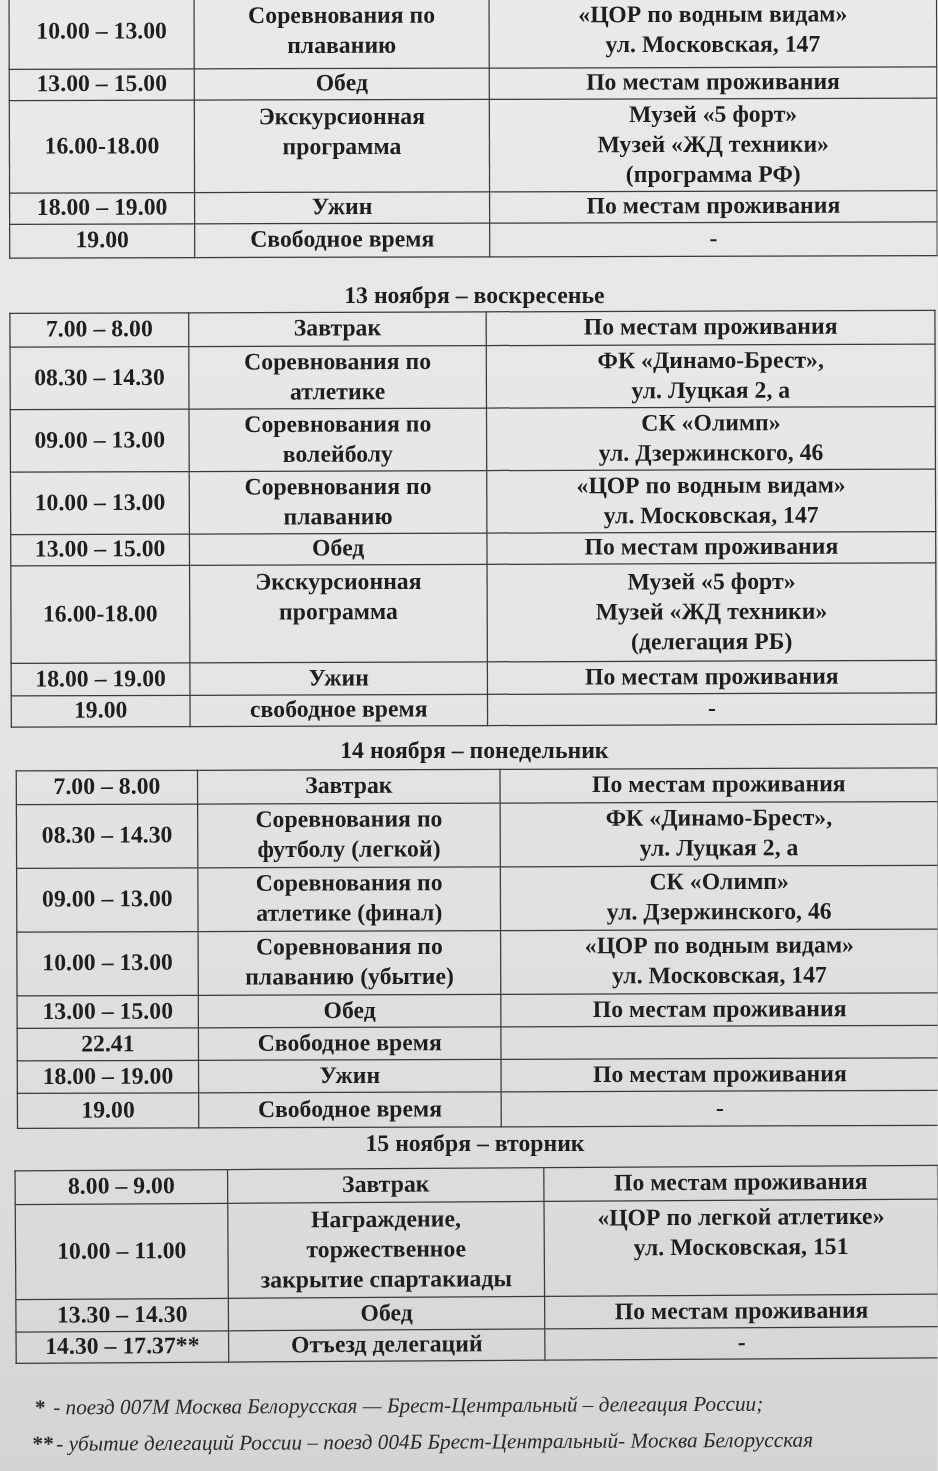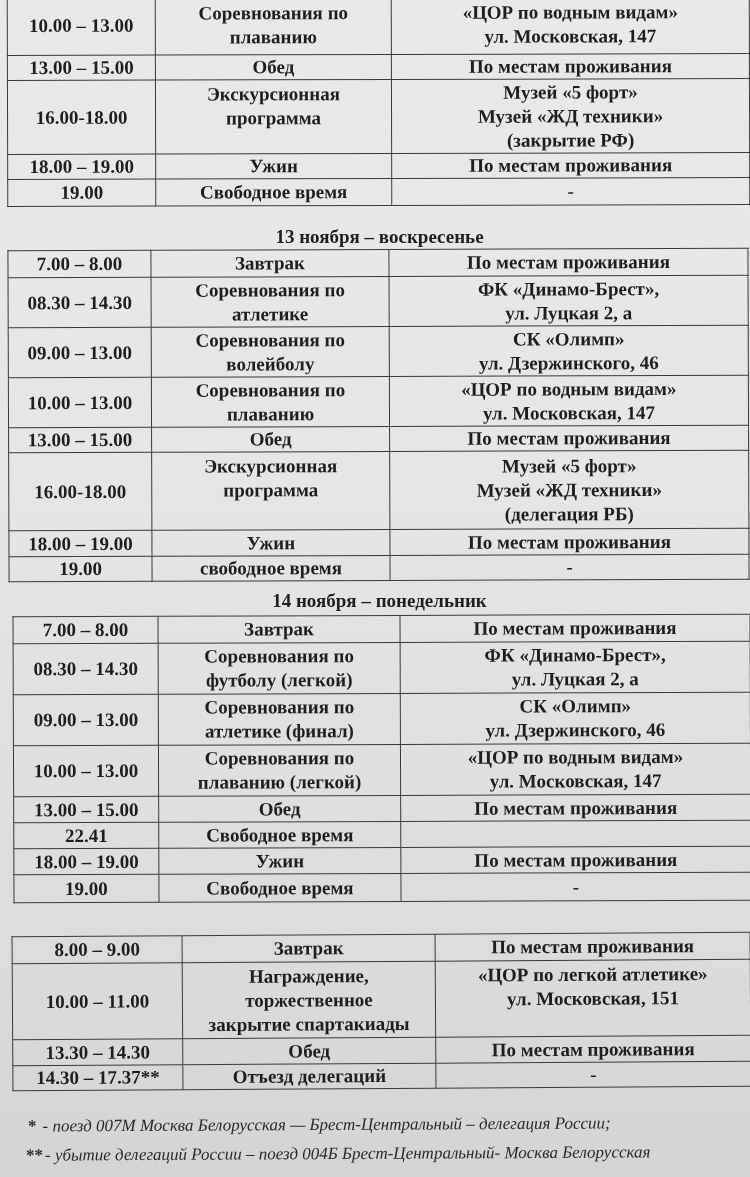--- a/index.html
+++ b/index.html
@@ -44,21 +44,21 @@
     </tr>
     <tr style="height:74px">
       <td class="time">16.00-18.00</td>
       <td style="vertical-align:top;padding-top:2px">
             <div>Экскурсионная</div>
             <div>программа</div>
           </td>
       <td>
             <div>Музей «5 форт»</div>
             <div>Музей «ЖД техники»</div>
-            <div>(закрытие РФ)</div>
+            <div>(программа РФ)</div>
           </td>
     </tr>
     <tr style="height:25px">
       <td class="time">18.00 – 19.00</td>
       <td>Ужин</td>
       <td>По местам проживания</td>
     </tr>
     <tr style="height:27px">
       <td class="time">19.00</td>
       <td>Свободное время</td>
@@ -175,21 +175,21 @@
           </td>
       <td>
             <div>СК «Олимп»</div>
             <div>ул. Дзержинского, 46</div>
           </td>
     </tr>
     <tr style="height:51px">
       <td class="time">10.00 – 13.00</td>
       <td>
             <div>Соревнования по</div>
-            <div>плаванию (легкой)</div>
+            <div>плаванию (убытие)</div>
           </td>
       <td>
             <div>«ЦОР по водным видам»</div>
             <div>ул. Московская, 147</div>
           </td>
     </tr>
     <tr style="height:26px">
       <td class="time">13.00 – 15.00</td>
       <td>Обед</td>
       <td>По местам проживания</td>
@@ -205,20 +205,21 @@
       <td>По местам проживания</td>
     </tr>
     <tr style="height:28px">
       <td class="time">19.00</td>
       <td>Свободное время</td>
       <td>-</td>
     </tr>
   </tbody>
     </table>
 
+  <div class="day-title" style="left:10px;top:905px;width:740px;">15 ноября – вторник</div>
   <table class="sched" style="left:12px;top:934px;width:738px;transform:rotate(-0.35deg);">
     <colgroup>
         <col style="width:170px">
         <col style="width:253px">
         <col style="width:315px">
       </colgroup>
     <tbody>
         <tr style="height:27px">
       <td class="time">8.00 – 9.00</td>
       <td>Завтрак</td>

